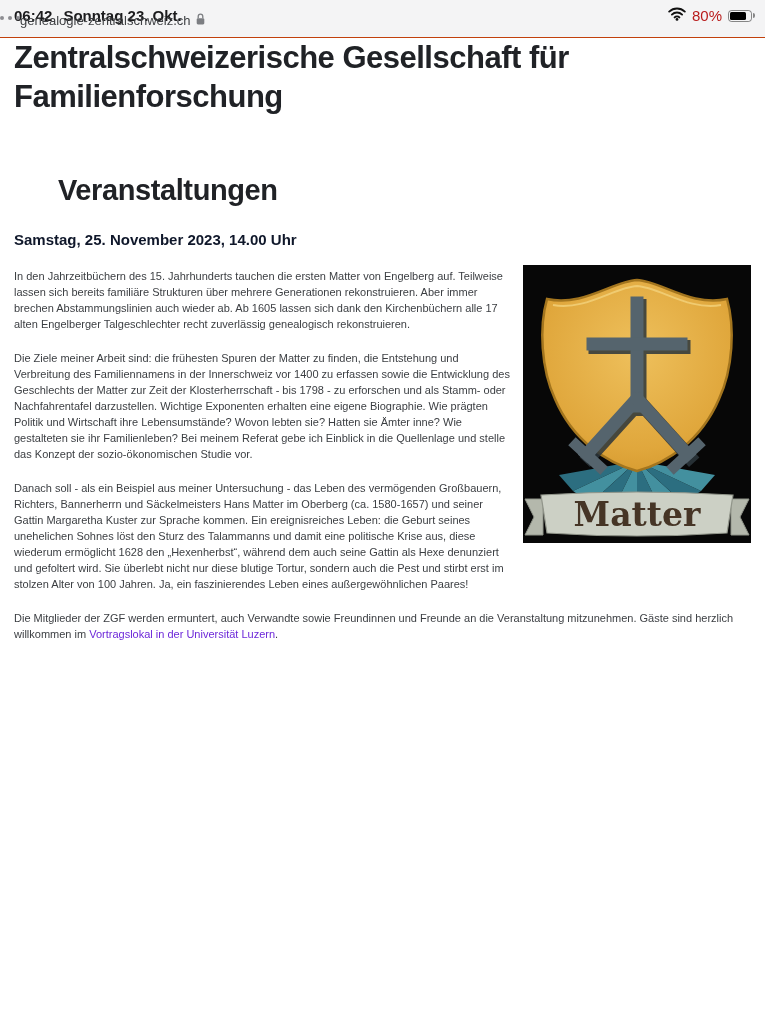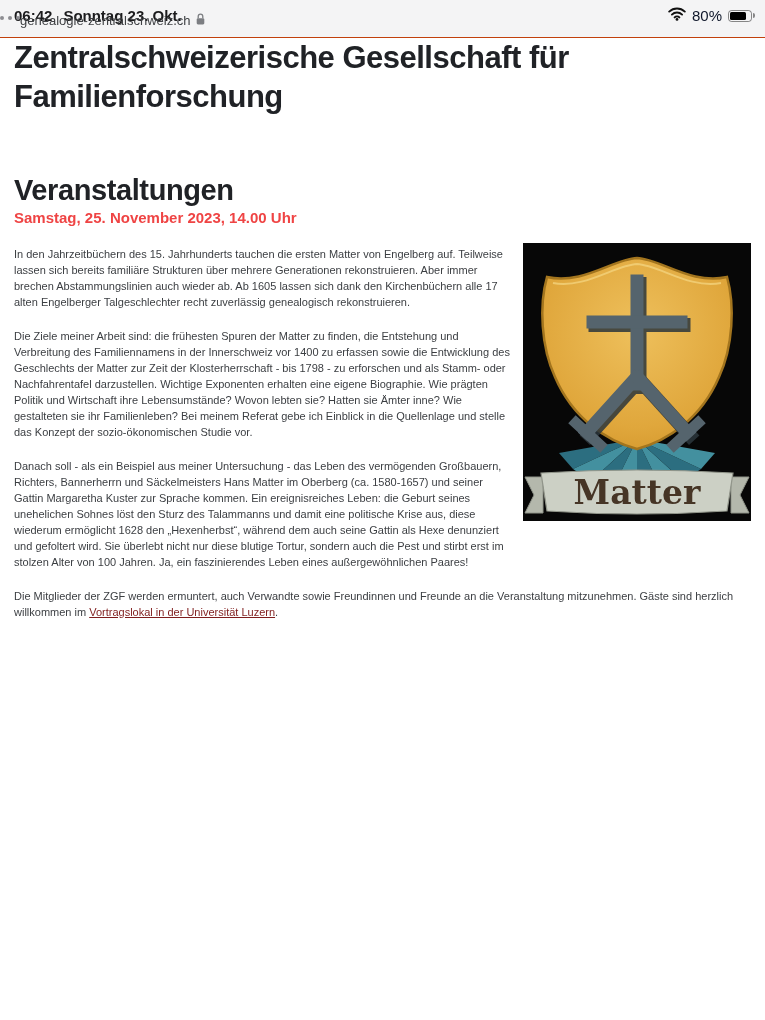--- a/index.html
+++ b/index.html
@@ -21,21 +21,21 @@
     border-bottom:1px solid #c2410c;
   }
   .sb-left {
     position:absolute; left:14px; top:7px;
     display:flex; gap:11px; align-items:baseline;
     font-size:15px; font-weight:600; color:#1b1b1d;
   }
   .sb-right {
     position:absolute; right:10px; top:7px;
     display:flex; gap:6px; align-items:center;
-    font-size:15px; color:#0f172a;
+    font-size:15px; color:#b91c1c;
   }
   .sb-center {
     position:absolute; left:0; right:0; top:0;
     display:flex; flex-direction:row; margin-top:10px;
   }
   .tab-dots { display:flex; gap:4px; margin-top:6px; cursor:pointer; }
   .tab-dots i { width:4px; height:4px; border-radius:50%; background:#8d8d92; }
   .urlrow {
     display:flex; align-items:center; gap:5px;
     margin-top:3px; cursor:pointer;
@@ -55,34 +55,34 @@
 
   
   .main { padding:0 14px; }
   h1.site-title {
     font-size:31px; line-height:39px; letter-spacing:-0.5px;
     color:#202226; font-weight:700;
   }
   h2.section-title {
     margin-top:57px;
     font-size:29px; line-height:34px; letter-spacing:-0.4px;
-    color:#202226; font-weight:700;
+    color:#202226; font-weight:700;margin-left:44px;
   }
   h3.article-title {
     margin-top:32px;
     font-size:23px; line-height:28px; letter-spacing:-0.3px;
     color:#202226; font-weight:700;
   }
   .speaker { margin-top:29px; font-weight:700; font-size:15px; color:#2b2d30; }
-  .when    { font-weight:700; font-size:15px; color:#ef4444; line-height:22px; }
+  .when    { margin-top:22px; font-weight:700; font-size:15px; color:#0f172a; line-height:22px; }
   .where   { font-size:15px; line-height:22px; color:#3b3e42; }
   .article { margin-top:17px; }
   .article p { font-size:11px; line-height:16px; color:#3b3e42; margin:0 0 18px 0; }
   .article p:last-child { margin-bottom:0; }
-  a.event-link { color:#7f1d1d; text-decoration:underline; cursor:pointer; }
+  a.event-link { color:#6d28d9; cursor:pointer; }
 
   .crest {
     float:right;
     width:228px; height:322px;
     margin:-3px 0 6px 12px;
   }
   .crest svg { display:block; width:228px; height:278px; }
 </style>
 </head>
 <body>

